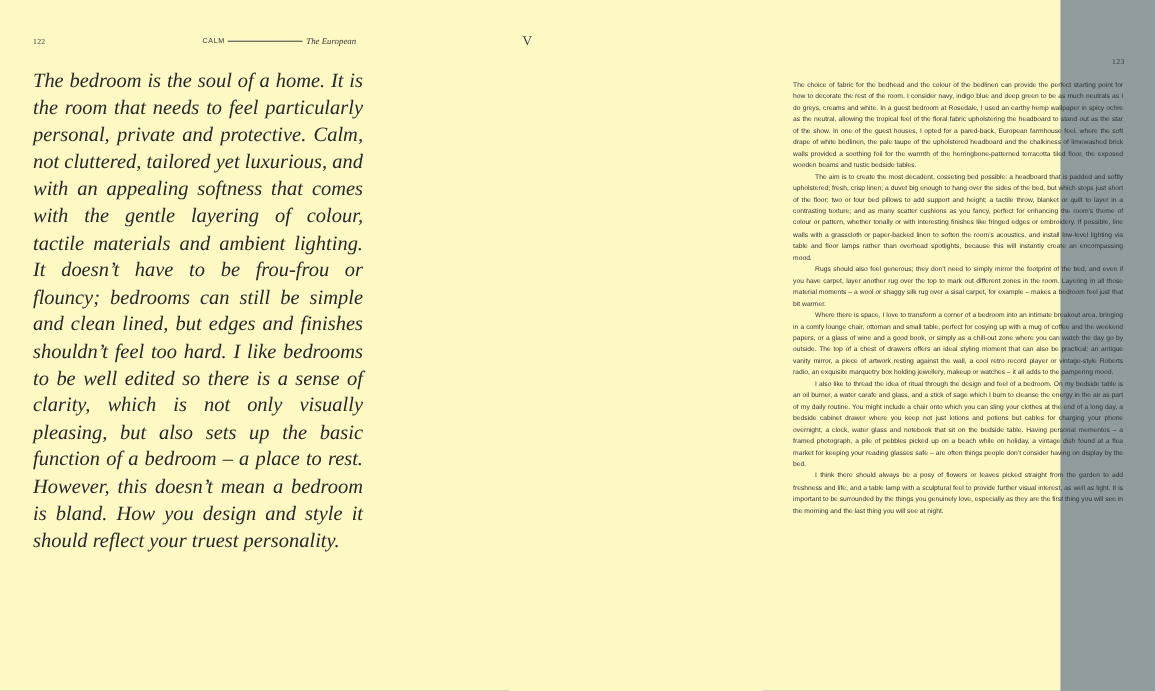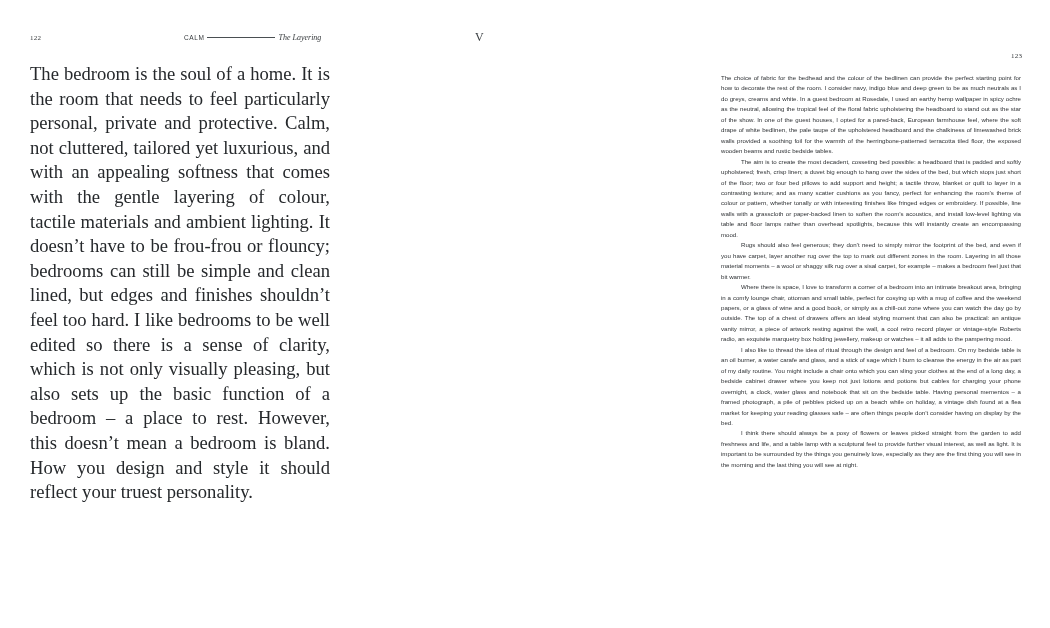--- a/index.html
+++ b/index.html
@@ -5,23 +5,23 @@
   html, body {
     margin: 0;
     padding: 0;
     width: 1050px;
     height: 628px;
     overflow: hidden;
     background: #919c9e;
   }
   .spread {
     position: relative;
-    width: 1050px;
+    width: 964px;
     height: 628px;
-    background: #ffffff;
+    background: #fef9c3;
     color: #2a2d30;
   }
   .folio {
     position: absolute;
     top: 34px;
     font-family: "Liberation Serif", serif;
     font-size: 7px;
     color: #34383b;
     letter-spacing: 0.3px;
   }
@@ -64,20 +64,21 @@
     position: absolute;
     left: 30px;
     top: 62px;
     width: 300px;
     font-family: "Liberation Serif", serif;
     font-size: 18.6px;
     line-height: 24.6px;
     color: #26292c;
     text-align: justify;
     margin: 0;
+    font-style: italic;
   }
   .body-col {
     position: absolute;
     left: 721px;
     top: 73px;
     width: 300px;
     font-family: "Liberation Sans", sans-serif;
     font-size: 6.1px;
     line-height: 10.45px;
     color: #2e3134;
@@ -93,21 +94,21 @@
 </head>
 <body>
 
 <div class="spread">
 
   <div class="folio folio-left">122</div>
 
   <div class="running-head">
     <span class="rh-section">CALM</span>
     <span class="rh-rule"></span>
-    <span class="rh-chapter">The Layering</span>
+    <span class="rh-chapter">The European</span>
   </div>
 
   <div class="gutter-mark">V</div>
 
   <div class="folio folio-right">123</div>
 
   <p class="intro">The bedroom is the soul of a home. It is the room that needs to feel particularly personal, private and protective. Calm, not cluttered, tailored yet luxurious, and with an appealing softness that comes with the gentle layering of colour, tactile materials and ambient lighting. It doesn’t have to be frou-frou or flouncy; bedrooms can still be simple and clean lined, but edges and finishes shouldn’t feel too hard. I like bedrooms to be well edited so there is a sense of clarity, which is not only visually pleasing, but also sets up the basic function of a bedroom – a place to rest. However, this doesn’t mean a bedroom is bland. How you design and style it should reflect your truest personality.</p>
 
   <div class="body-col">
     <p>The choice of fabric for the bedhead and the colour of the bedlinen can provide the perfect starting point for how to decorate the rest of the room. I consider navy, indigo blue and deep green to be as much neutrals as I do greys, creams and white. In a guest bedroom at Rosedale, I used an earthy hemp wallpaper in spicy ochre as the neutral, allowing the tropical feel of the floral fabric upholstering the headboard to stand out as the star of the show. In one of the guest houses, I opted for a pared-back, European farmhouse feel, where the soft drape of white bedlinen, the pale taupe of the upholstered headboard and the chalkiness of limewashed brick walls provided a soothing foil for the warmth of the herringbone-patterned terracotta tiled floor, the exposed wooden beams and rustic bedside tables.</p>

